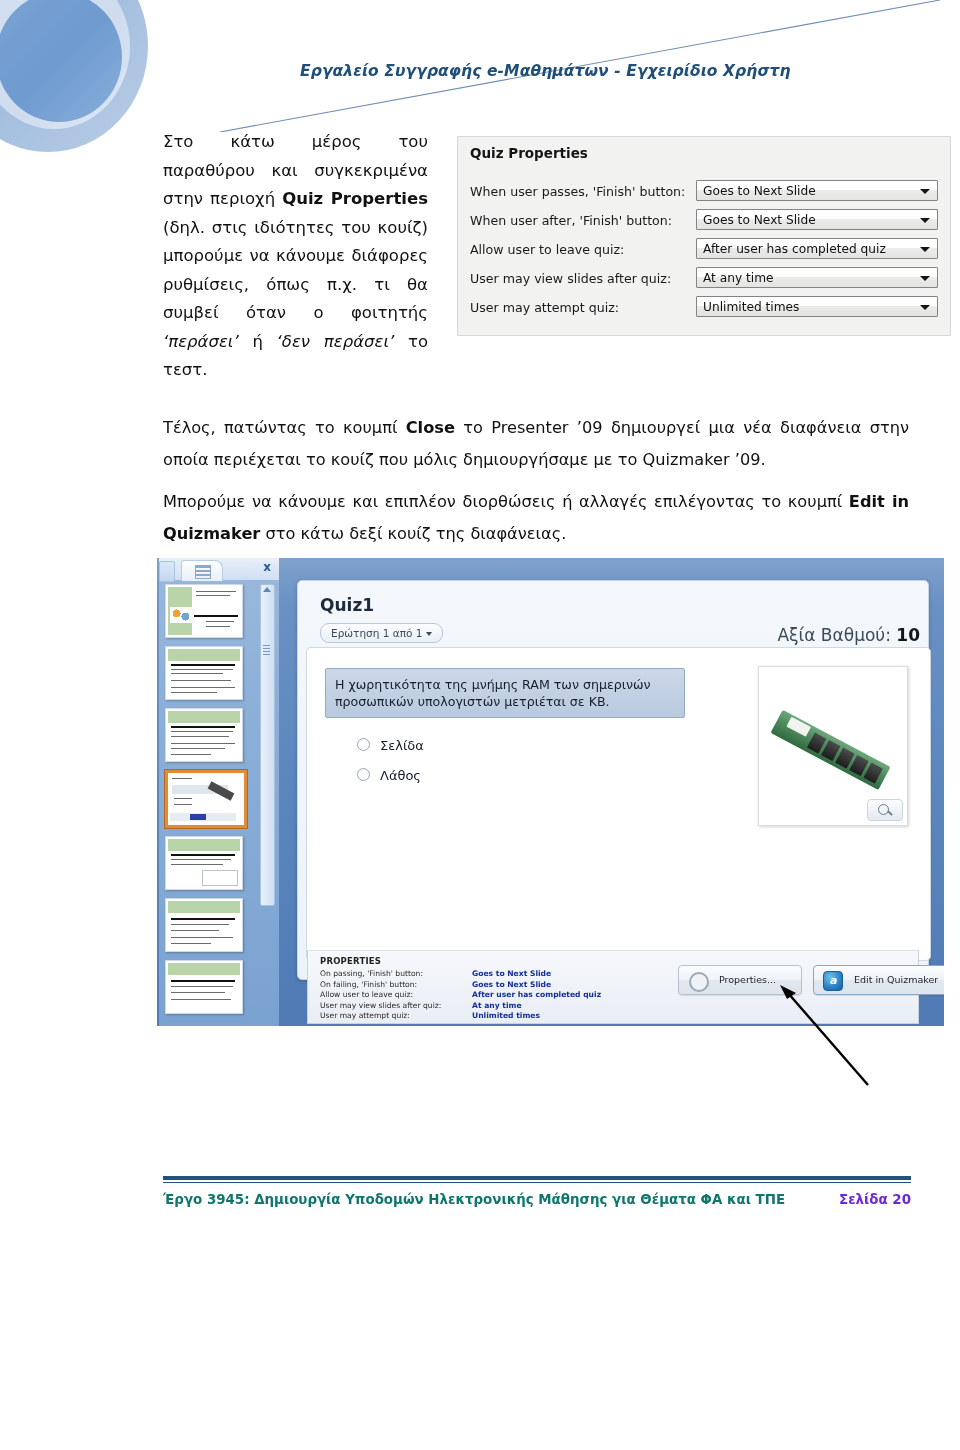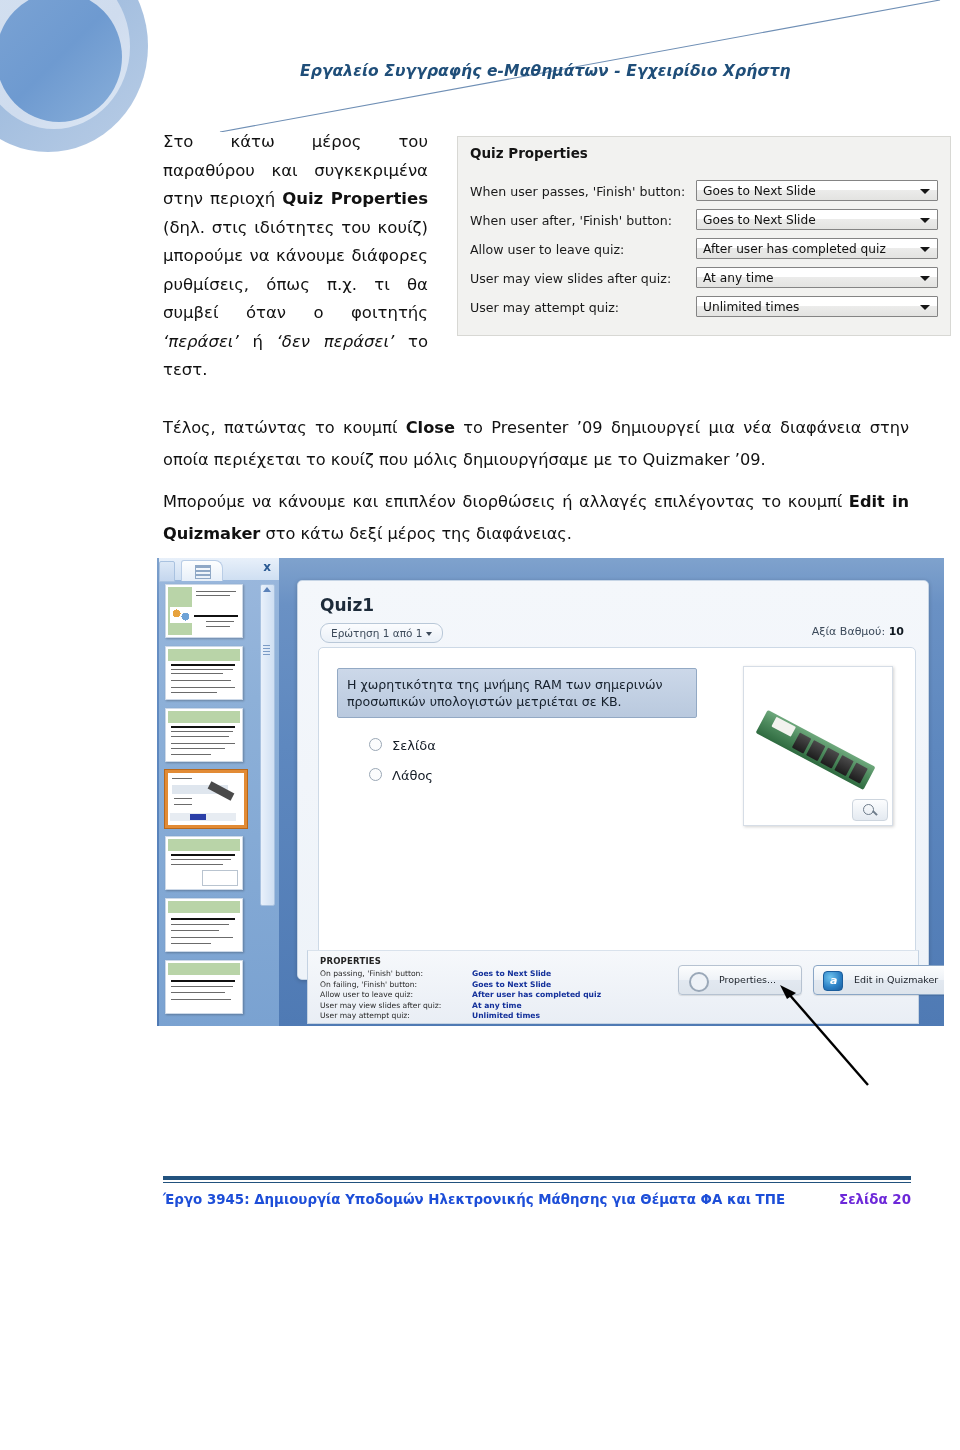--- a/index.html
+++ b/index.html
@@ -348,34 +348,35 @@
     display: inline-block;
     margin-left: 4px;
     width: 0; height: 0;
     border-left: 3px solid transparent;
     border-right: 3px solid transparent;
     border-top: 4px solid #3c4a5a;
     vertical-align: middle;
   }
   .quiz-score {
     position: absolute;
-    right: 24px; top: 44px;
-    font-size: 11px;
+    right: 8px; top: 44px;
+    font-size: 17px;
     color: #3c4a5a;
     text-align: center;
   }
   .quiz-score b { color: #101820; font-weight: bold; }
 
   .quiz-inner {
     position: absolute;
-    left: 20px; top: 66px;
+    left: 8px; top: 66px;
     width: 596px; height: 312px;
     background: #ffffff;
     border: 1px solid #cdd9e6;
     border-radius: 5px;
+    padding-left: 27px;
   }
   .q-text-box {
     position: absolute;
     left: 18px; top: 20px;
     width: 360px;
     min-height: 40px;
     padding: 7px 9px;
     box-sizing: border-box;
     background: linear-gradient(180deg,#ccd8e9 0%, #b9c9de 100%);
     border: 1px solid #93a9c4;
@@ -575,21 +576,21 @@
   .footer-row {
     position: relative;
     margin-top: 9px;
     height: 22px;
   }
   .footer-left {
     position: absolute;
     left: 0; top: 0;
     font-size: 13.4px;
     font-weight: bold;
-    color: #1d4ed8;
+    color: #0f766e;
     white-space: nowrap;
   }
   .footer-right {
     position: absolute;
     right: 0; top: 0;
     font-size: 13.4px;
     font-weight: bold;
     color: #6d28d9;
     white-space: nowrap;
   }
@@ -660,21 +661,21 @@
           <div class="qp-select-text">Unlimited times</div>
           <div class="qp-caret"></div>
         </div>
       </div>
 
     </div>
   </div>
 
   <div class="para p1"><span>Τέλος, πατώντας το κουμπί </span><b>Close</b><span> το Presenter ’09 δημιουργεί μια νέα διαφάνεια στην οποία περιέχεται το κουίζ που μόλις δημιουργήσαμε με το Quizmaker ’09.</span></div>
 
-  <div class="para p2"><span>Μπορούμε να κάνουμε και επιπλέον διορθώσεις ή αλλαγές επιλέγοντας το κουμπί </span><b>Edit in Quizmaker</b><span> στο κάτω δεξί μέρος της διαφάνειας.</span></div>
+  <div class="para p2"><span>Μπορούμε να κάνουμε και επιπλέον διορθώσεις ή αλλαγές επιλέγοντας το κουμπί </span><b>Edit in Quizmaker</b><span> στο κάτω δεξί κουίζ της διαφάνειας.</span></div>
 
   <div class="figure">
     <div class="app-frame"></div>
 
     <div class="thumb-pane">
       <div class="thumb-tabbar">
         <div class="thumb-tab-small"></div>
         <div class="thumb-tab">
           <div class="thumb-tab-glyph"></div>
         </div>

